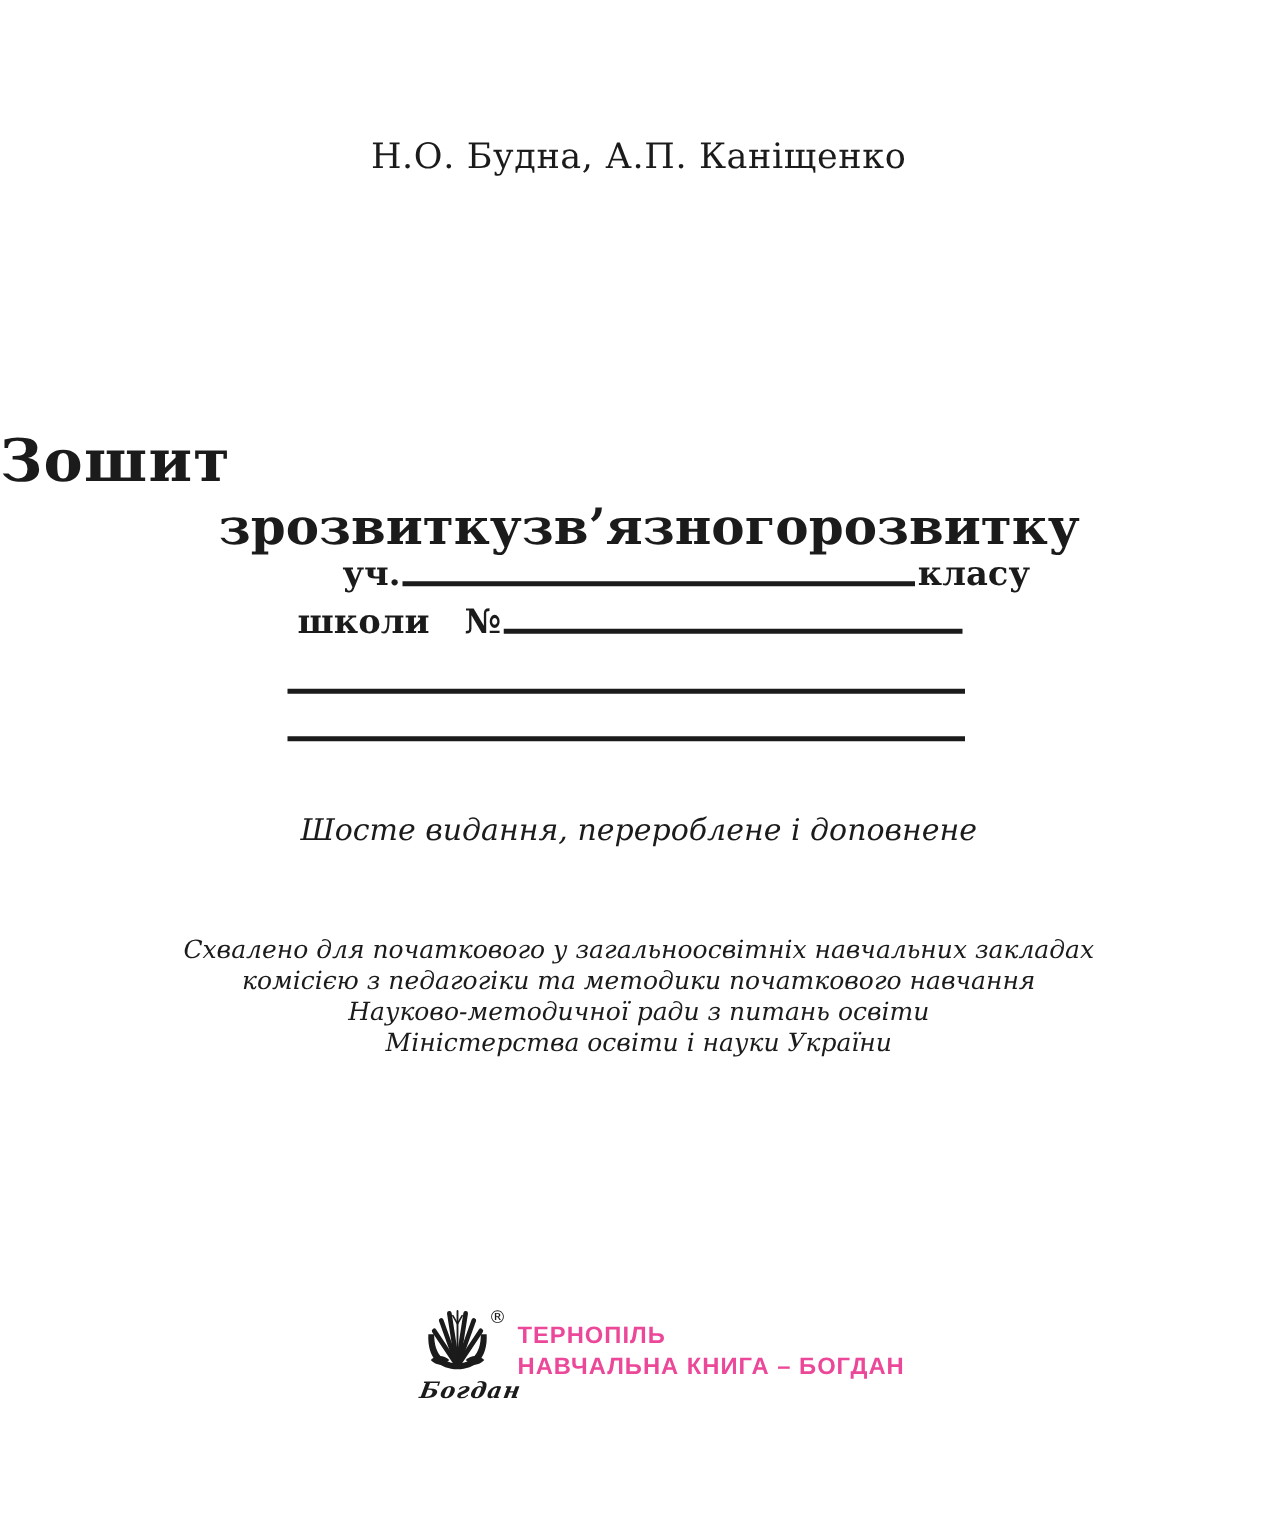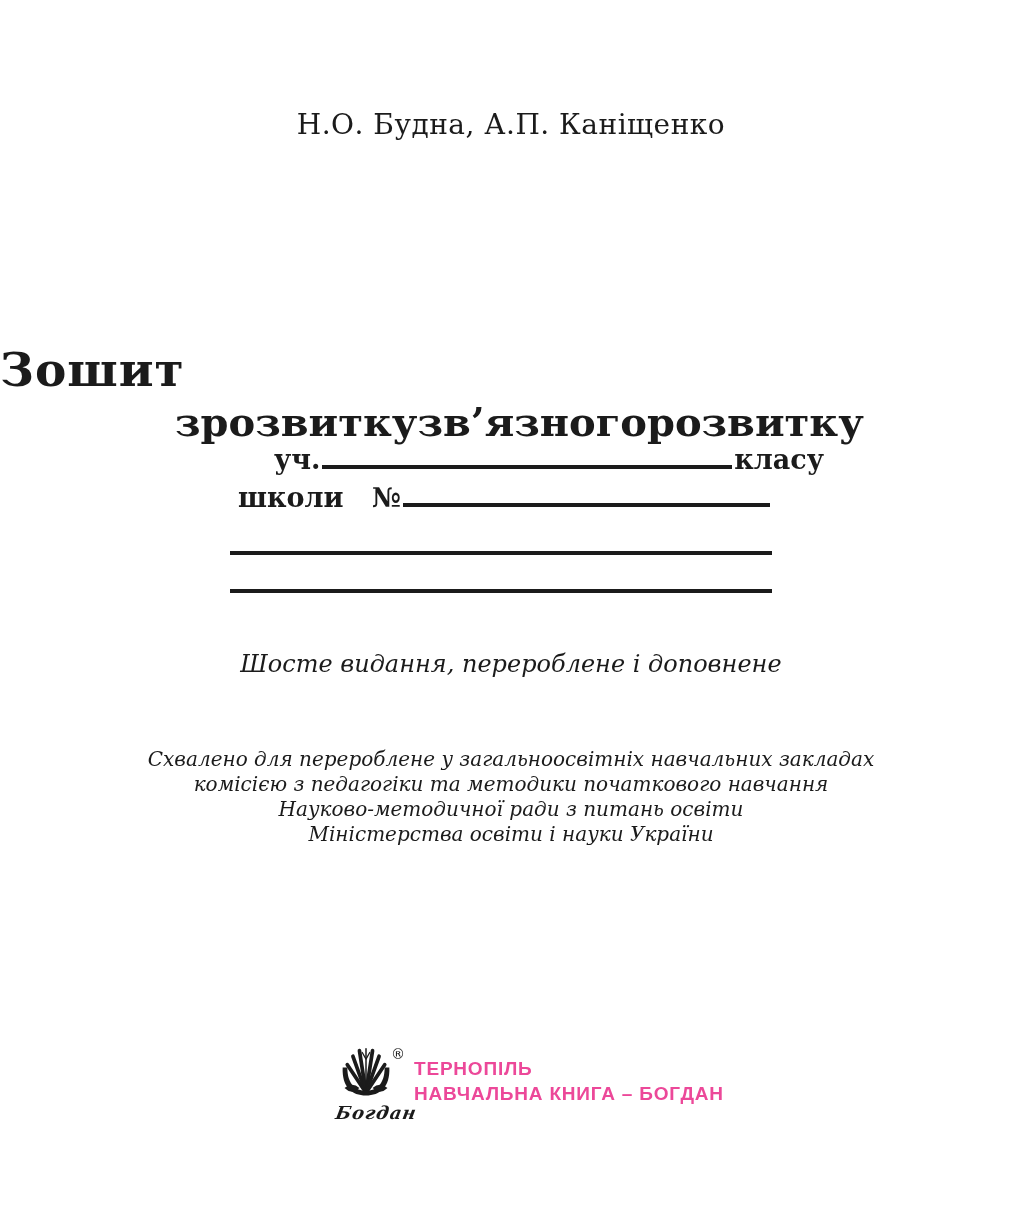--- a/index.html
+++ b/index.html
@@ -130,21 +130,21 @@
     <span>№</span>
     <span class="fill-line"></span>
   </div>
 
   <div class="blank-line blank-line-1"></div>
   <div class="blank-line blank-line-2"></div>
 
   <div class="edition">Шосте видання, перероблене і доповнене</div>
 
   <div class="approval">
-    <div>Схвалено для перероблене у загальноосвітніх навчальних закладах</div>
+    <div>Схвалено для початкового у загальноосвітніх навчальних закладах</div>
     <div>комісією з педагогіки та методики початкового навчання</div>
     <div>Науково-методичної ради з питань освіти</div>
     <div>Міністерства освіти і науки України</div>
   </div>
 
   <div class="imprint">
     <div class="logo-wrap">
       <svg class="logo-book" width="56" height="56" viewBox="0 0 60 60" xmlns="http://www.w3.org/2000/svg">
         <g stroke="#1b1b1b" fill="none" stroke-linecap="round">
 

